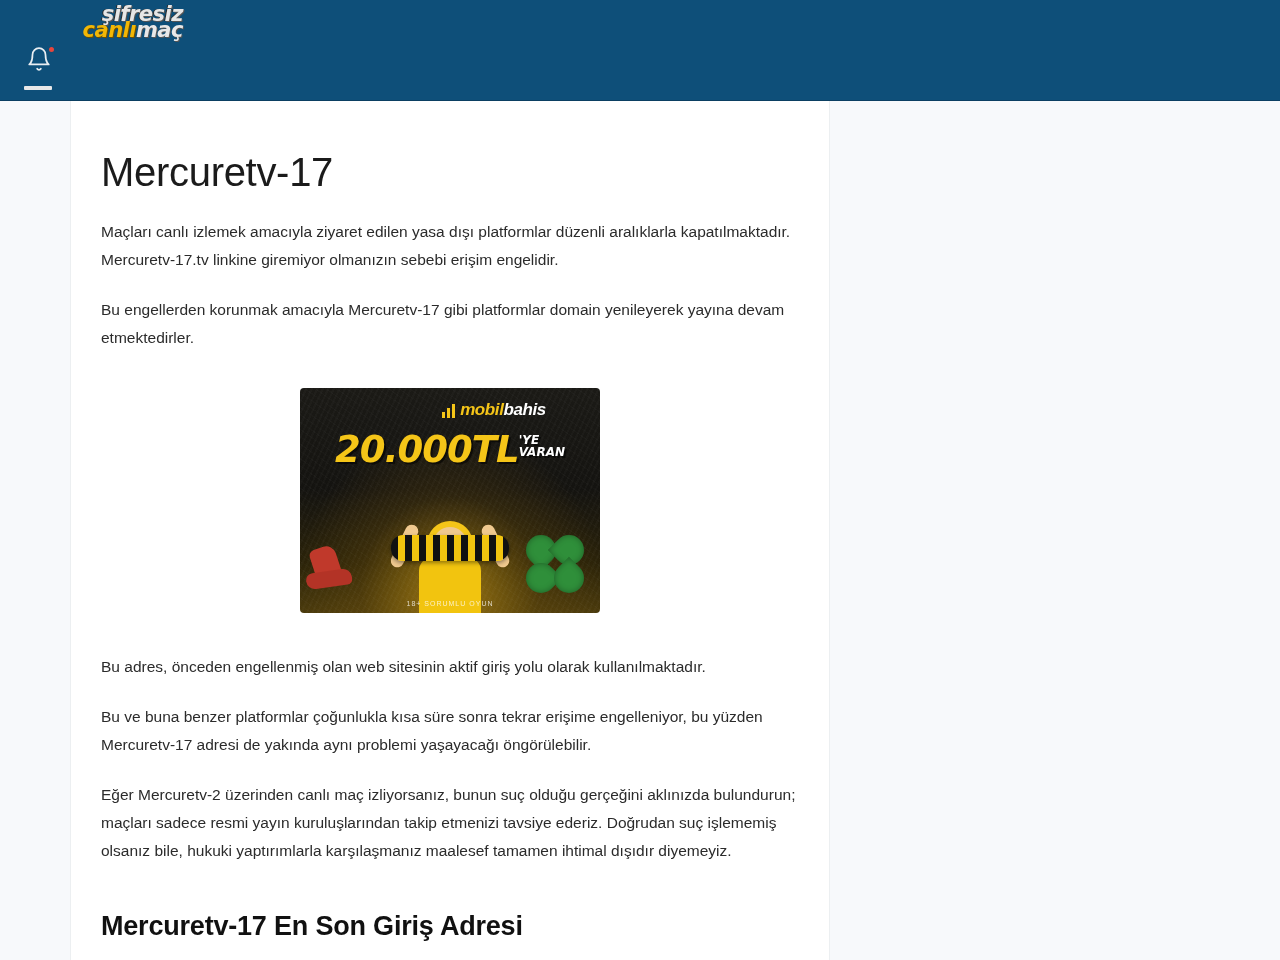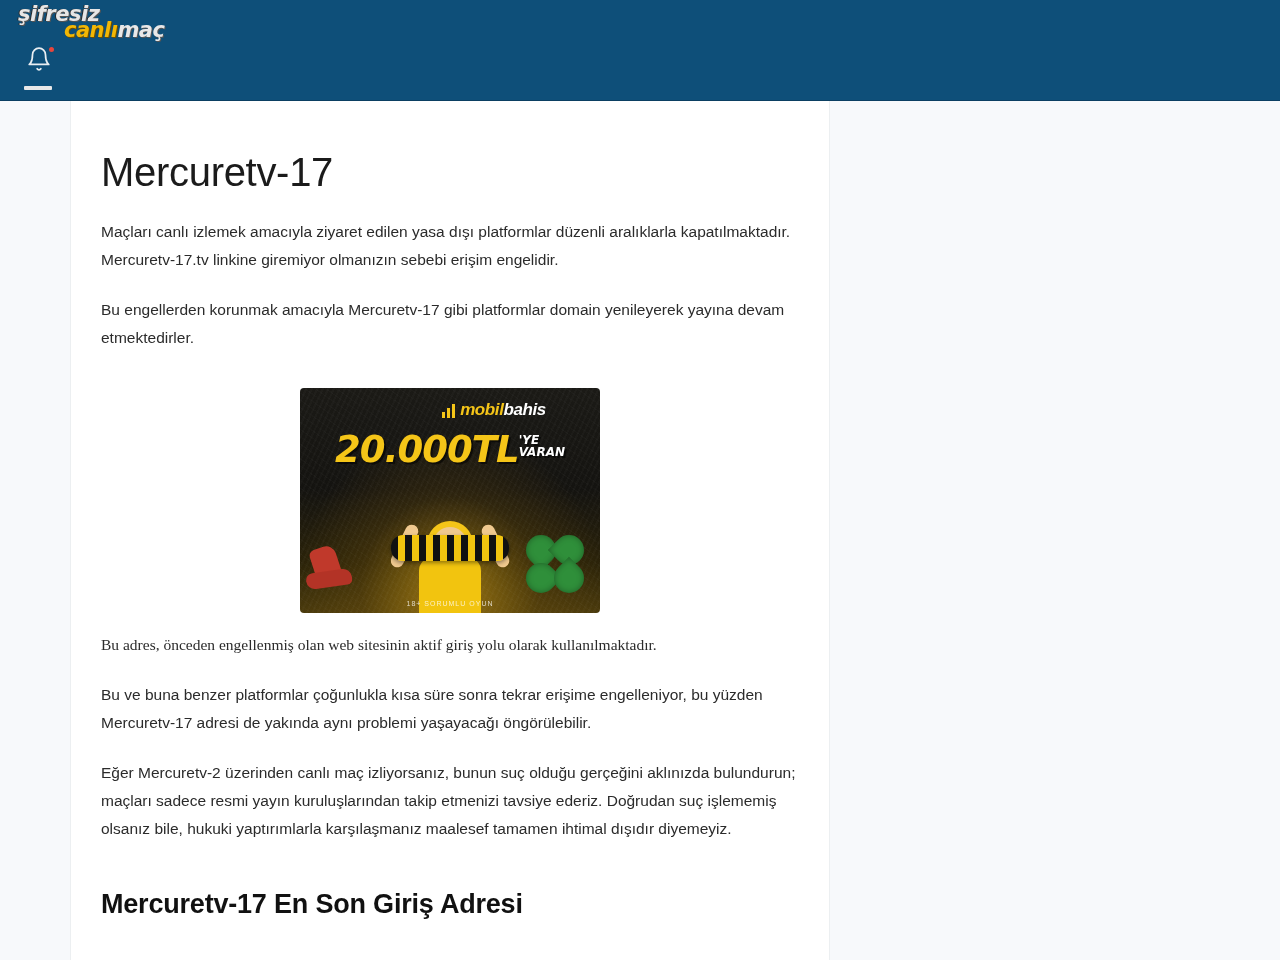--- a/index.html
+++ b/index.html
@@ -16,25 +16,26 @@
   
   .site-header {
     position: relative;
     width: 1280px;
     height: 101px;
     background: #0e4f79;
     border-bottom: 1px solid #0b3f62;
   }
   .brand {
     position: absolute;
-    left: 18px;
+    left: 33px;
     top: 4px;
     width: 150px;
     height: 40px;
     user-select: none;
+    text-align: right;
   }
   .brand .b-top {
     font-family: "DejaVu Sans", sans-serif;
     font-style: italic;
     font-weight: bold;
     font-size: 21px;
     letter-spacing: -0.5px;
     color: #e6e6e6;
     text-shadow: 1px 1px 0 #555, -1px 0 0 #2b2b2b;
     line-height: 20px;
@@ -379,19 +380,19 @@
           <span class="head"></span>
           <span class="hair2"></span>
           <span class="body"></span>
         </div>
         <div class="scarf"></div>
 
         <div class="banner-bottom-text">18+ SORUMLU OYUN</div>
       </div>
     </div>
 
-    <p class="body-text" style="margin-top:18px;font-family:Liberation Serif, serif;">Bu adres, önceden engellenmiş olan web sitesinin aktif giriş yolu olarak kullanılmaktadır.</p>
+    <p class="body-text" style="margin-top:40px;">Bu adres, önceden engellenmiş olan web sitesinin aktif giriş yolu olarak kullanılmaktadır.</p>
     <p class="body-text">Bu ve buna benzer platformlar çoğunlukla kısa süre sonra tekrar erişime engelleniyor, bu yüzden Mercuretv-17 adresi de yakında aynı problemi yaşayacağı öngörülebilir.</p>
     <p class="body-text">Eğer Mercuretv-2 üzerinden canlı maç izliyorsanız, bunun suç olduğu gerçeğini aklınızda bulundurun; maçları sadece resmi yayın kuruluşlarından takip etmenizi tavsiye ederiz. Doğrudan suç işlememiş olsanız bile, hukuki yaptırımlarla karşılaşmanız maalesef tamamen ihtimal dışıdır diyemeyiz.</p>
 
     <h2 class="sub-title">Mercuretv-17 En Son Giriş Adresi</h2>
   </article>
 </div>
 
 </body></html>

